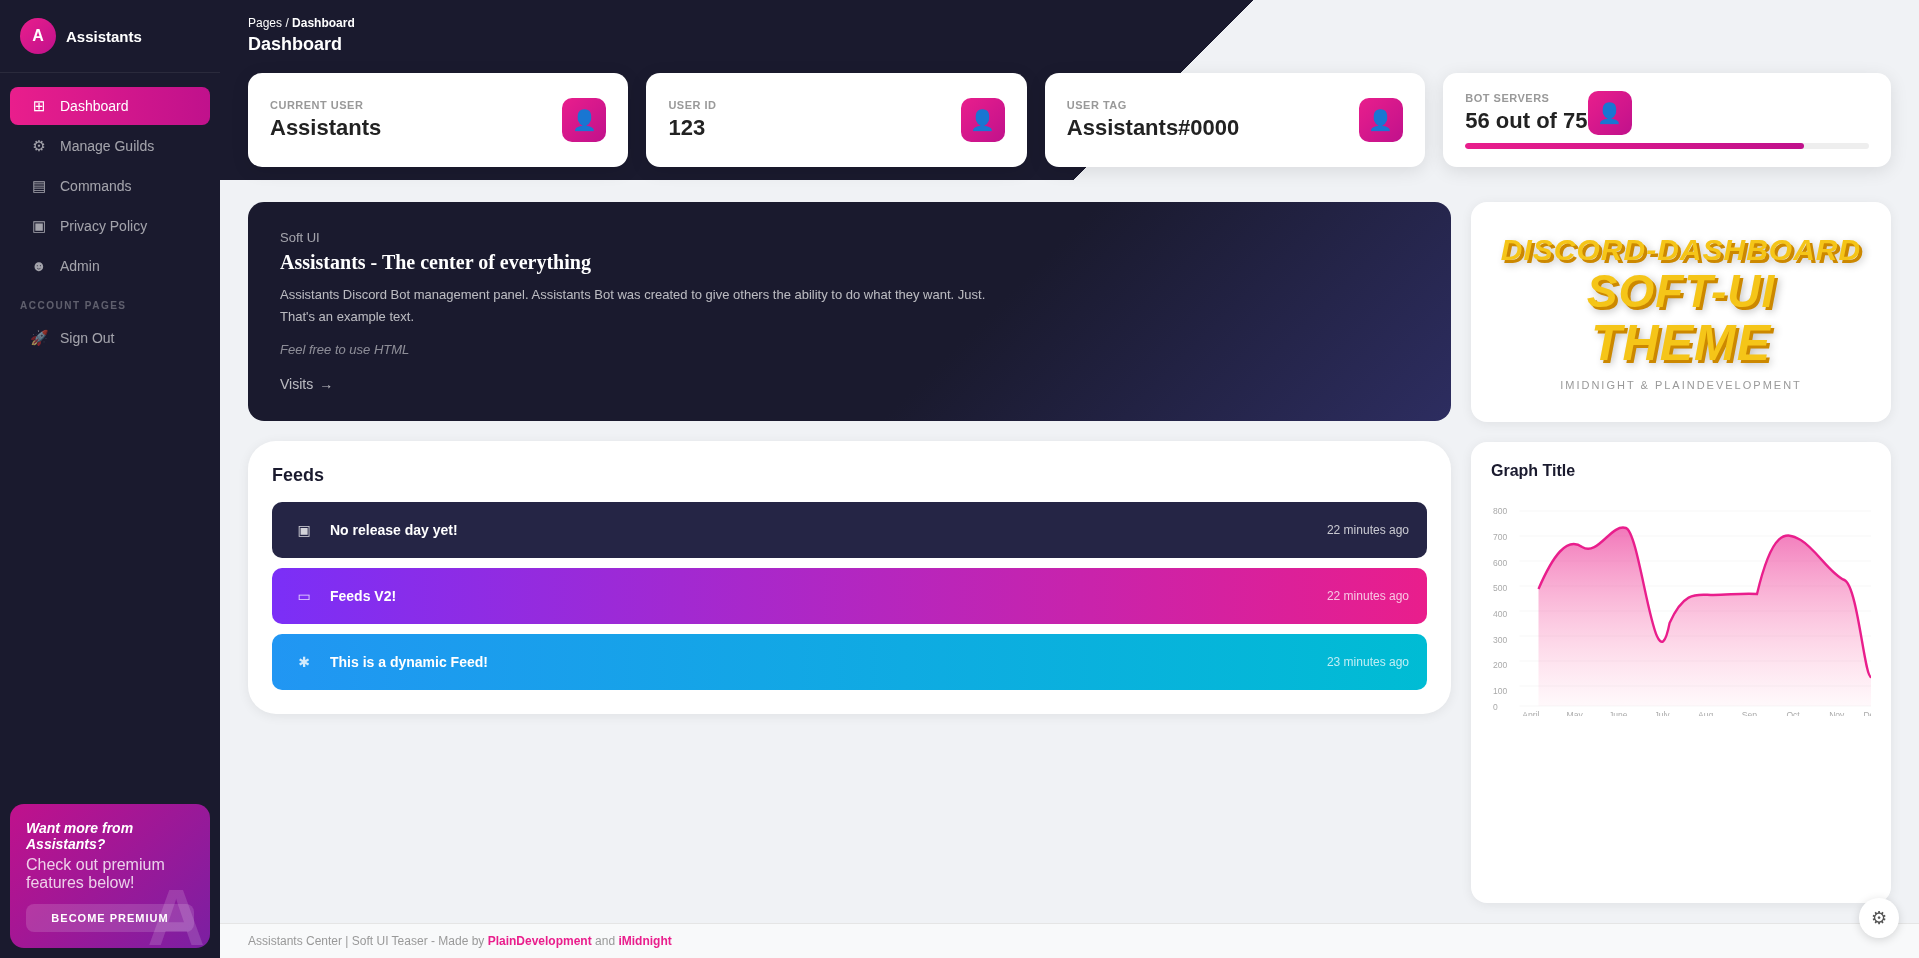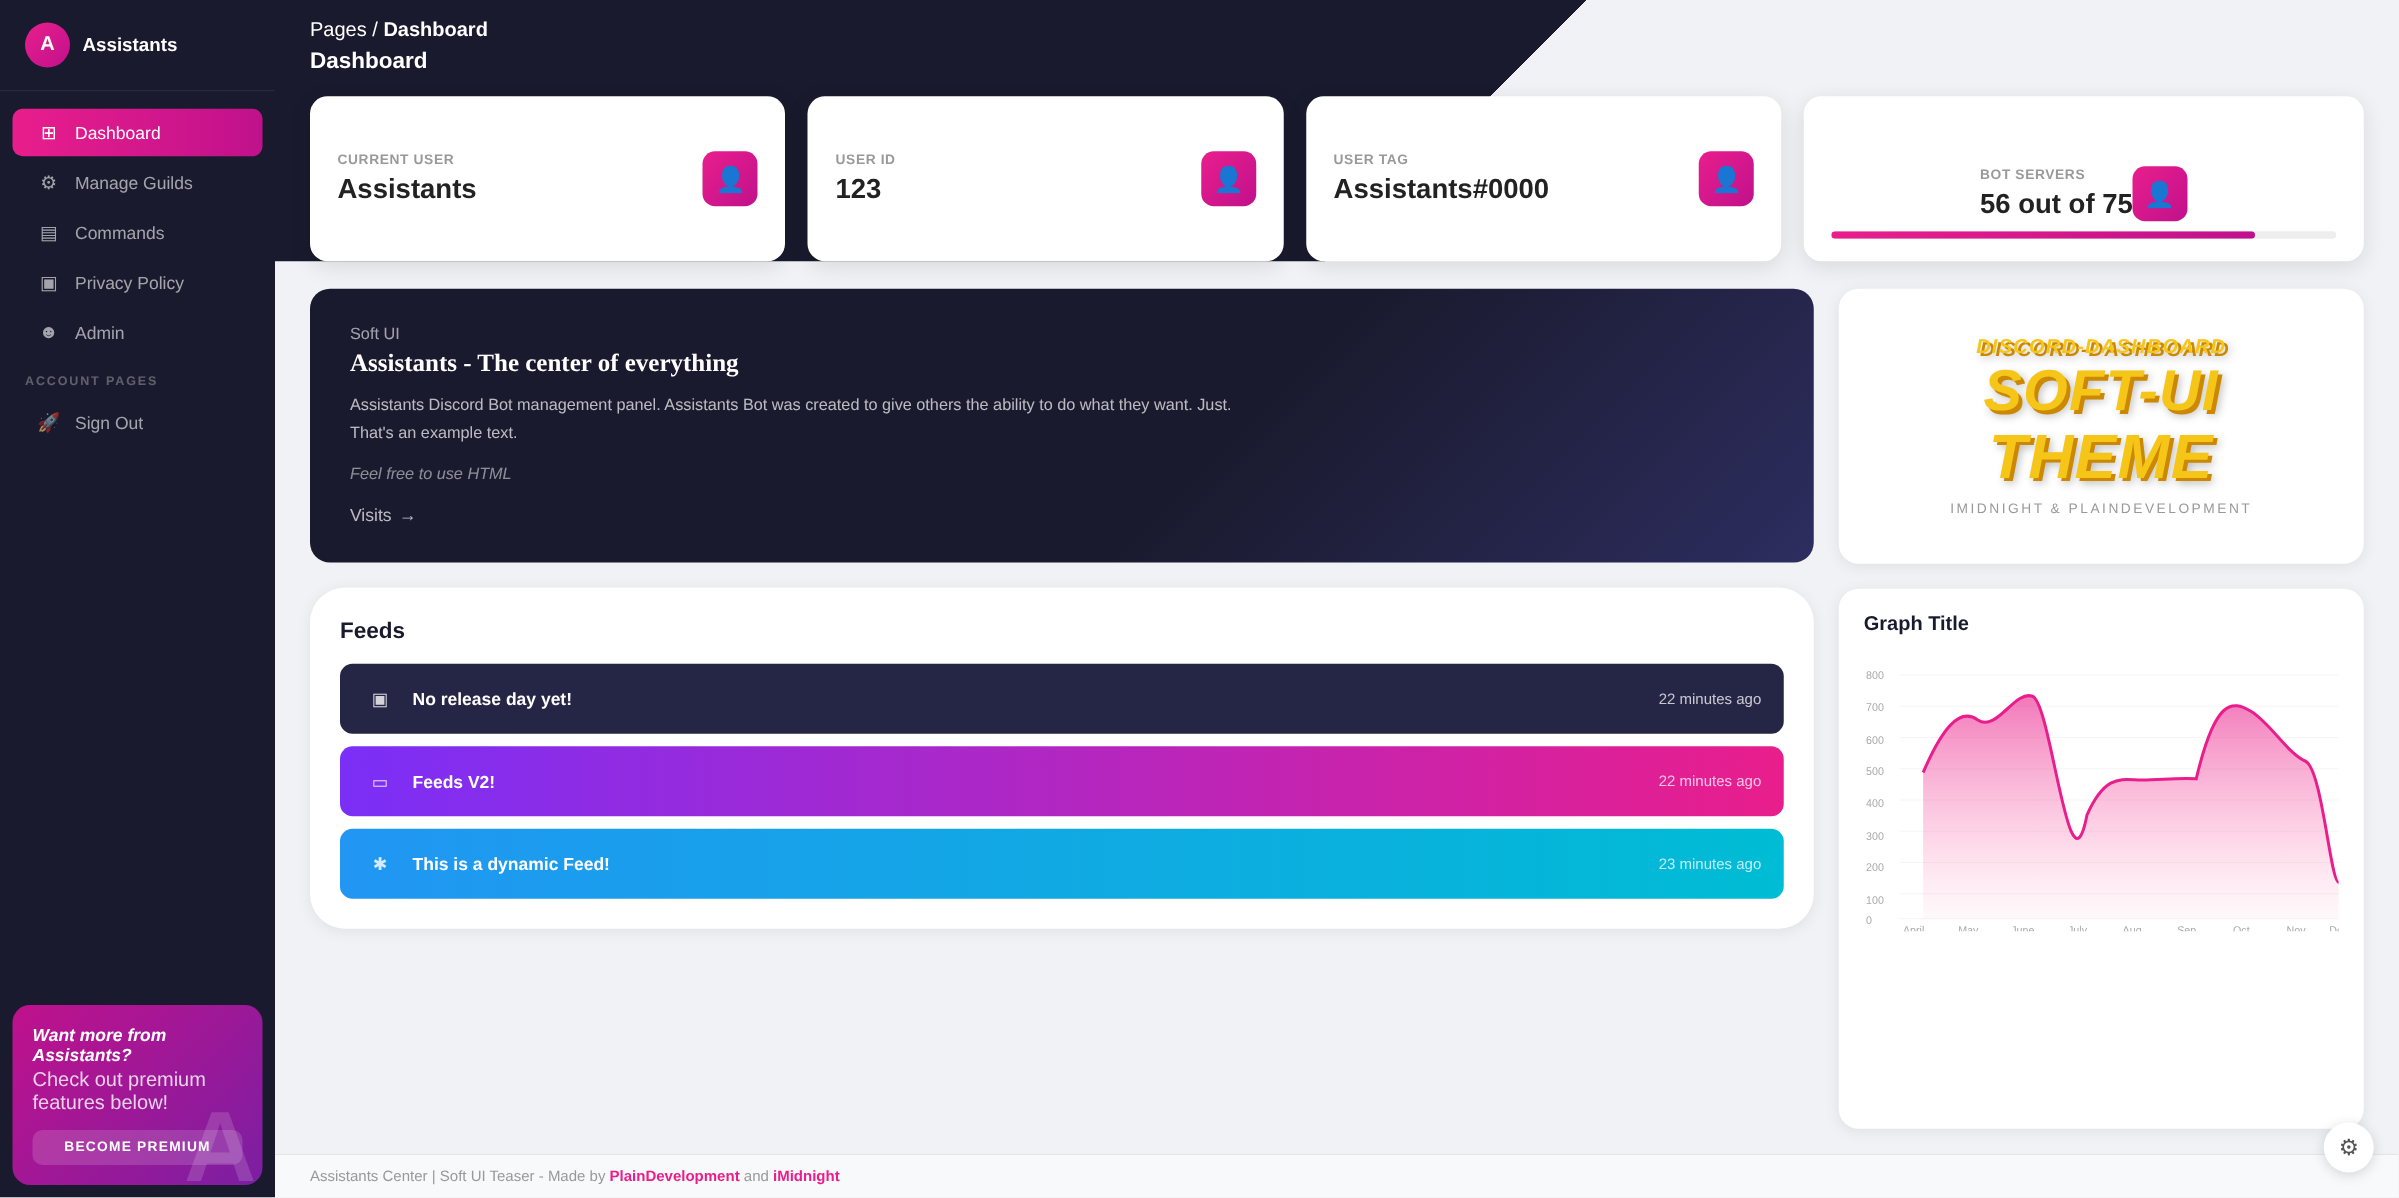--- a/index.html
+++ b/index.html
@@ -77,21 +77,21 @@
       background: #f0f2f5;
     }
 
     
     .top-section {
       position: relative;
       background: linear-gradient(135deg, #1a1a2e 0%, #1a1a2e 55%, #f0f2f5 55%);
       min-height: 180px;
       padding: 16px 28px 0;
     }
-    .breadcrumb { color: rgba(255,255,255,0.6); font-size: 16px; margin-bottom: 4px; }
+    .breadcrumb { color: rgba(255,255,255,0.6); font-size: 12px; margin-bottom: 4px; }
     .breadcrumb span { color: white; font-weight: 500; }
     .page-title-text { color: white; font-size: 18px; font-weight: 700; margin-bottom: 18px; }
 
     
     .stats-row {
       display: flex; gap: 18px; align-items: stretch;
       position: relative; z-index: 2;
     }
     .stat-card {
       background: white; border-radius: 14px; padding: 18px 22px;
@@ -107,21 +107,21 @@
       background: linear-gradient(135deg, #e91e8c, #c0118c);
       display: flex; align-items: center; justify-content: center;
       color: white; font-size: 20px;
     }
     
     .stat-card.bot-servers {
       flex: 1.2;
       flex-direction: column; align-items: flex-start;
       gap: 8px;
     }
-    .stat-card.bot-servers .stat-card-top { display: flex; align-items: center; justify-content: center; width: 100%; margin-top: 38px; }
+    .stat-card.bot-servers .stat-card-top { display: flex; align-items: center; justify-content: flex-start; width: 100%; }
     .bot-servers-progress-bar {
       width: 100%; height: 6px; background: #eee; border-radius: 3px; overflow: hidden;
     }
     .bot-servers-progress-fill {
       height: 100%; background: linear-gradient(90deg, #e91e8c, #c0118c); border-radius: 3px;
     }
 
     
     .content-area {
       flex: 1; overflow-y: auto; padding: 22px 28px 20px;
@@ -349,21 +349,21 @@
           </div>
           <div class="feed-item-time">23 minutes ago</div>
         </div>
       </div>
     </div>
 
     <div class="right-col">
 
       <div class="logo-card">
         <div class="logo-card-title">
-          <div style="font-size:16px;">DISCORD-DASHBOARD</div>
+          <div style="font-size:30px;">DISCORD-DASHBOARD</div>
           <div style="font-size:46px;">SOFT-UI</div>
           <div style="font-size:50px;">THEME</div>
         </div>
         <div class="logo-card-subtitle">IMIDNIGHT &amp; PLAINDEVELOPMENT</div>
       </div>
 
       <div class="graph-card">
         <div class="graph-title-text">Graph Title</div>
         <div class="graph-area">
           <svg class="graph-svg" viewBox="0 0 400 220" preserveAspectRatio="none">

